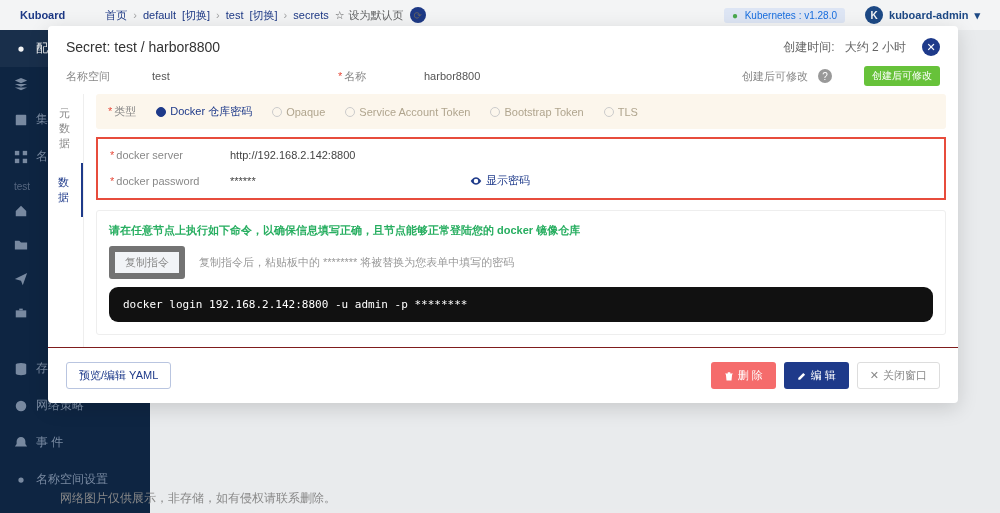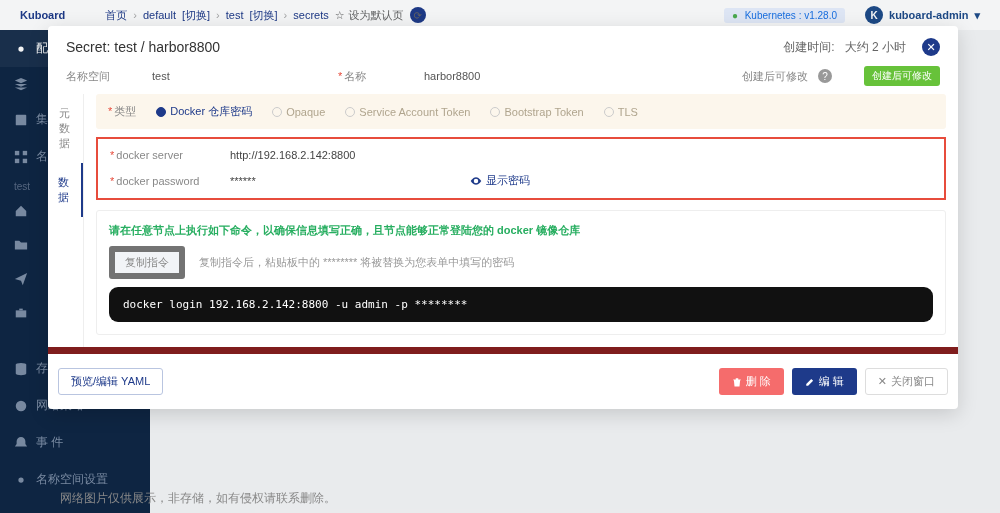--- a/index.html
+++ b/index.html
@@ -137,23 +137,23 @@
       border: 1px solid #eee;
       border-radius: 3px;
       padding: 12px;
     }
     .note-text { color: #27ae60; font-size: 11px; font-weight: bold; }
     .note-sub-row { display: flex; align-items: center; gap: 10px; margin-top: 8px; font-size: 11px; color: #999;}
     .copy-btn { background: #f2f4f7; border:6px solid #737373; color: #888; padding: 3px 10px; border-radius:3px; cursor:pointer; margin-right: 4px;}
     .code-block { background: #111; color:#fff; font-family: monospace; font-size: 11px; padding: 10px 14px; margin-top: 8px; border-radius: 9px; line-height: 1.4;}
     .modal-footer {
       display: flex;
-      padding: 14px 10px;
+      padding: 14px 18px;
       gap: 8px;
-      border-top: 7px solid #7f1d1d;
+      border-top: 1px solid #7f1d1d;
     }
     .btn { padding: 5px 12px; border-radius: 3px; font-size: 11px; cursor:pointer; border:1px solid transparent; display:inline-flex;align-items:center;gap:4px;}
     .btn-outline { border-color: #b9c5e0; color: #1e3a8a; background:#fff; }
     .btn-red { background: #f56c6c; color: #fff; }
     .btn-blue { background: #1e3a8a; color: #fff; }
     .btn-gray-outline { border-color: #ddd; color: #888; background:#fff; }
     .spacer { flex:1; }
     .footer-note {
       position: absolute;
       bottom: 6px;

